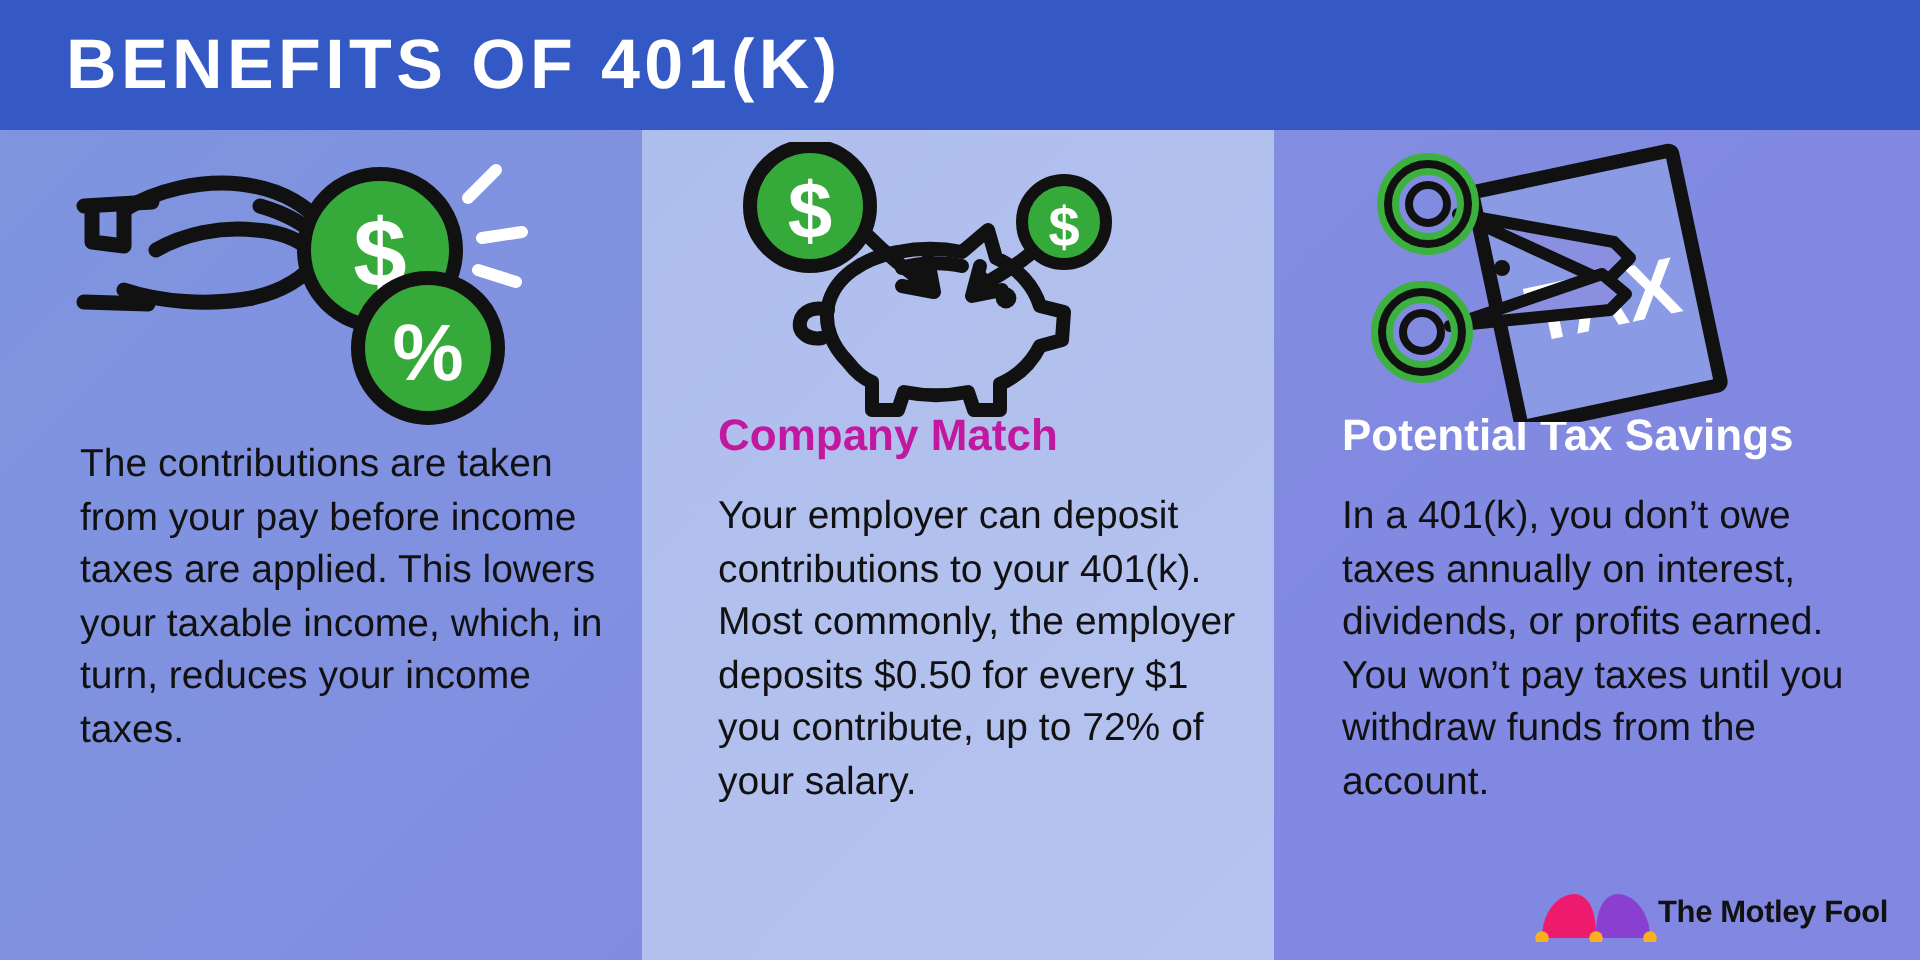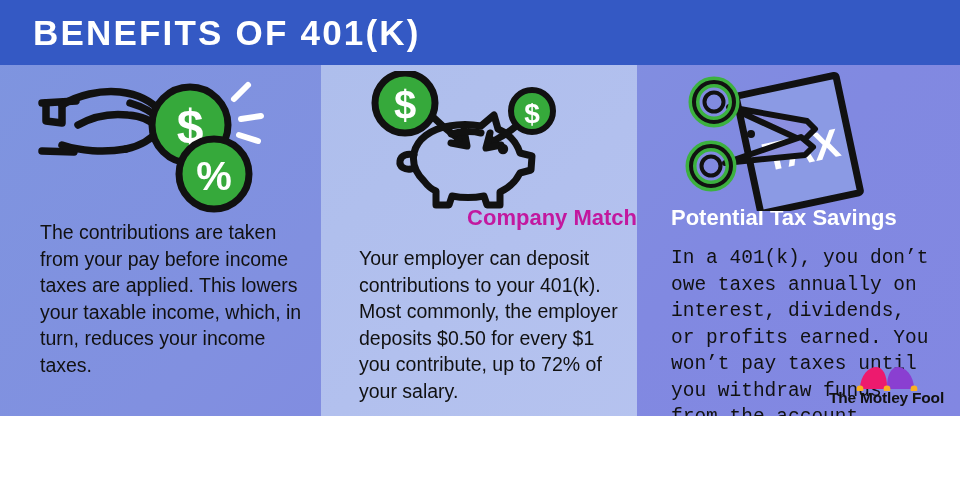--- a/index.html
+++ b/index.html
@@ -3,21 +3,21 @@
 <meta charset="utf-8">
 <style>
   html, body {
     margin: 0;
     padding: 0;
     background: #ffffff;
   }
   #infographic {
     position: relative;
     width: 960px;
-    height: 416px;
+    height: 480px;
     overflow: hidden;
     font-family: "Liberation Sans", sans-serif;
     background: linear-gradient(135deg, #7e95df 0%, #8190e0 40%, #8189e1 70%, #8287e2 100%);
   }
 
   
   .header {
     position: absolute;
     left: 0; top: 0;
     width: 960px;
@@ -66,42 +66,42 @@
     font-size: 22px;
     font-weight: bold;
     margin: 0;
     padding: 0 0 0 40px;
     line-height: 26px;
   }
   .panel-2 .panel-heading { padding-left: 38px; }
   .panel-3 .panel-heading { padding-left: 34px; }
 
   .heading-paycheck { color: #fbb01f; }
-  .heading-match    { color: #c2189f; text-align: right; }
+  .heading-match    { color: #c2189f; }
   .heading-tax      { color: #ffffff; }
 
   .panel-body {
     color: #111111;
     font-size: 19.5px;
     line-height: 26.5px;
     font-weight: normal;
     margin: 14px 0 0 0;
     padding: 0 16px 0 40px;
     max-width: 262px;
   }
   .panel-2 .panel-body { padding-left: 38px; max-width: 264px; }
-  .panel-3 .panel-body { padding-left: 34px; max-width: 268px; font-family: Liberation Mono, monospace; }
+  .panel-3 .panel-body { padding-left: 34px; max-width: 268px; }
 
   
   .logo {
     position: absolute;
     right: 16px;
     bottom: 9px;
     display: flex;
-    flex-direction: column;
+    flex-direction: row;
     align-items: center;
   }
   .logo-wordmark {
     color: #111111;
     font-size: 15.5px;
     font-weight: bold;
     letter-spacing: -0.2px;
     margin-top: -2px;
     white-space: nowrap;
   }

